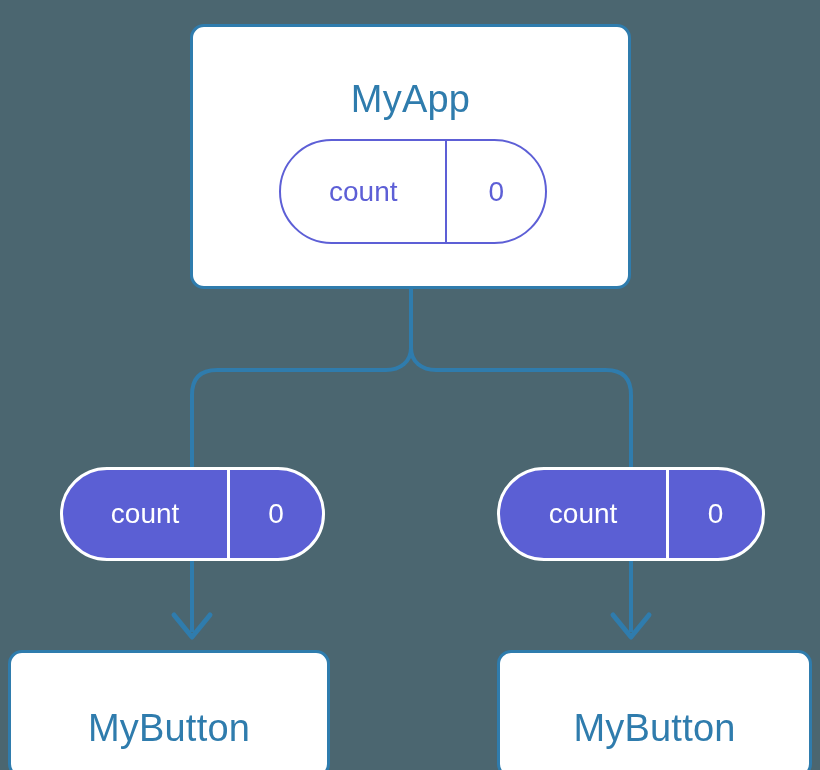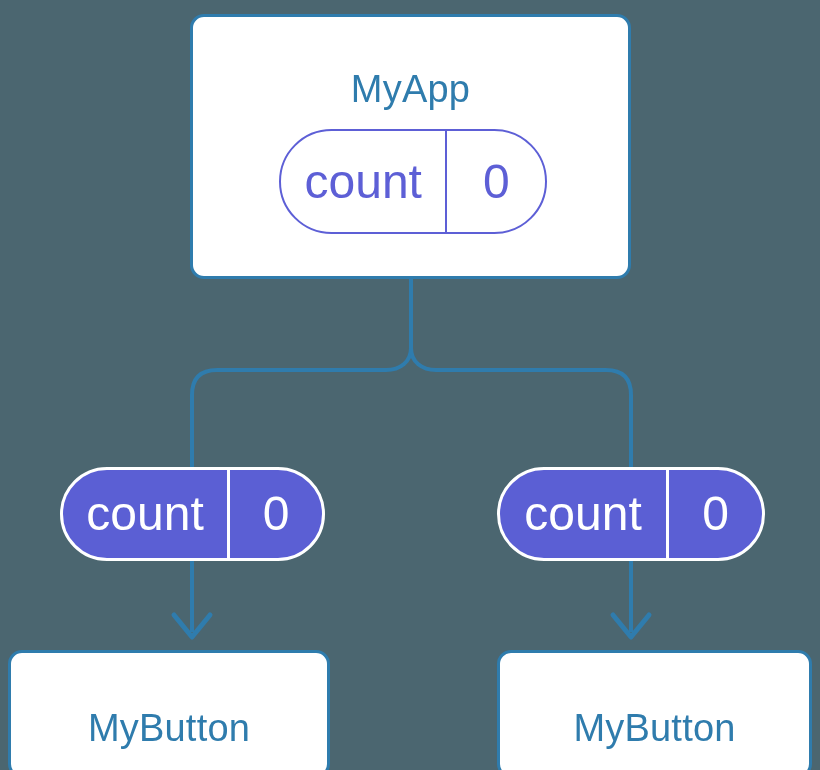--- a/index.html
+++ b/index.html
@@ -42,21 +42,21 @@
     line-height: 1;
     text-align: center;
     white-space: nowrap;
     font-weight: 400;
     letter-spacing: 0.2px;
   }
 
   
   #root-box {
     left: 190px;
-    top: 14px;
+    top: 24px;
     width: 441px;
     height: 265px;
     display: flex;
     flex-direction: column;
     align-items: center;
   }
   #root-box .comp-title {
     margin-top: 53px;
   }
 
@@ -89,21 +89,21 @@
     align-items: stretch;
     box-sizing: border-box;
     border-radius: 999px;
     overflow: hidden;
     z-index: 4;
   }
   .pill-key, .pill-val {
     display: flex;
     align-items: center;
     justify-content: center;
-    font-size: 48px;
+    font-size: 28px;
     line-height: 1;
     white-space: nowrap;
     box-sizing: border-box;
   }
 
   
   .state-pill.outlined {
     border: 2px solid #5d5fd6;
     background: transparent;
   }

